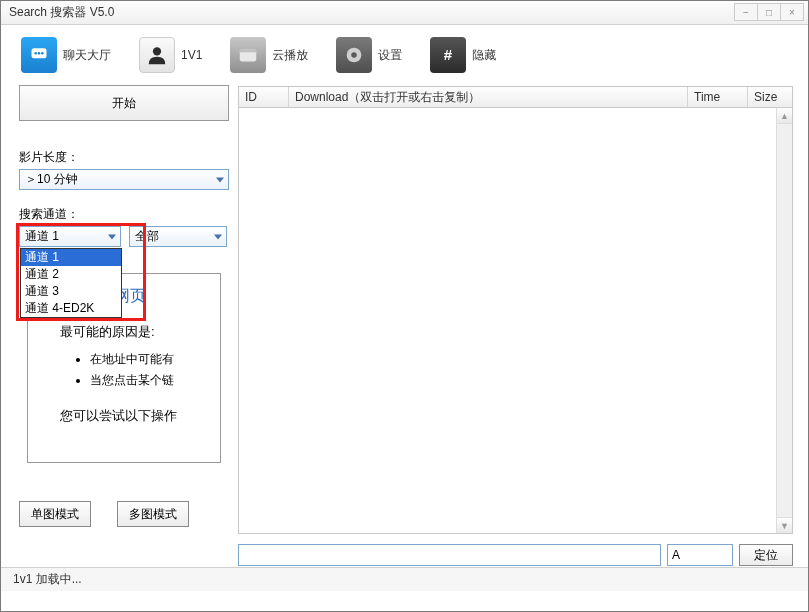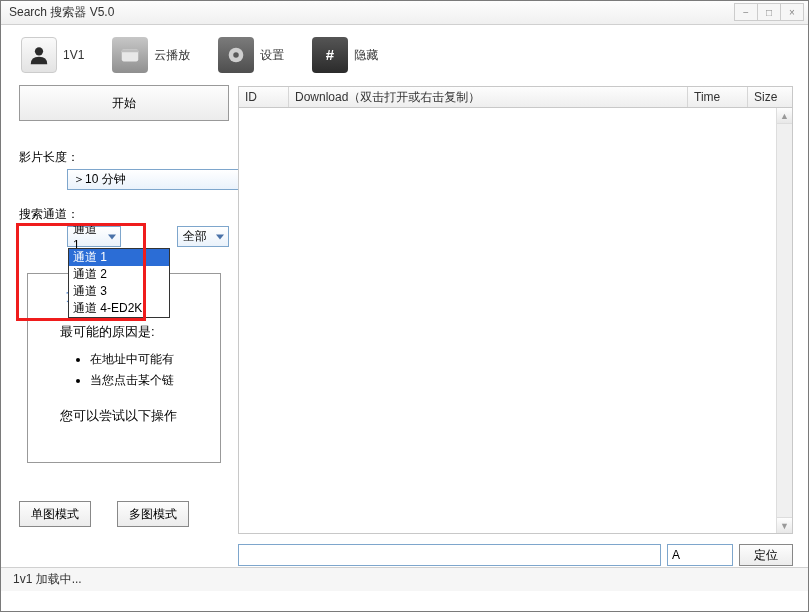--- a/index.html
+++ b/index.html
@@ -79,21 +79,20 @@
     .field-label { margin-bottom: 3px; margin-top: 4px; }
     .select {
       height: 21px;
       border: 1px solid #7ea6cc;
       background: linear-gradient(#fff,#eaf2fb);
       display: flex; align-items: center;
       padding: 0 18px 0 5px;
       position: relative;
       font-size: 12px;
       cursor: pointer;
-      margin-left: 48px;
     }
     .select::after {
       content: "";
       position: absolute;
       right: 4px; top: 50%;
       transform: translateY(-50%);
       border-left: 4px solid transparent;
       border-right: 4px solid transparent;
       border-top: 5px solid #4a72a8;
     }
@@ -234,20 +233,31 @@
   <span class="title">Search 搜索器 V5.0</span>
   <div class="window-controls">
     <span>−</span>
     <span>□</span>
     <span>×</span>
   </div>
 </div>
 
 <div class="toolbar">
   <div class="tool-item">
+    <div class="tool-icon icon-chat">
+      <svg width="20" height="20" viewBox="0 0 24 24">
+          <rect x="3" y="4" width="18" height="12" rx="3" fill="#fff"></rect>
+          <circle cx="8" cy="10" r="1.5" fill="#1b7fd0"></circle>
+          <circle cx="12" cy="10" r="1.5" fill="#1b7fd0"></circle>
+          <circle cx="16" cy="10" r="1.5" fill="#1b7fd0"></circle>
+        </svg>
+    </div>
+    <span class="tool-label">聊天大厅</span>
+  </div>
+  <div class="tool-item">
     <div class="tool-icon icon-1v1">
       <svg width="22" height="22" viewBox="0 0 24 24">
           <circle cx="12" cy="8" r="4.5" fill="#2b2b2b"></circle>
           <path d="M3 22 Q3 14 12 14 Q21 14 21 22 Z" fill="#2b2b2b"></path>
         </svg>
     </div>
     <span class="tool-label">1V1</span>
   </div>
   <div class="tool-item">
     <div class="tool-icon icon-cloud">

